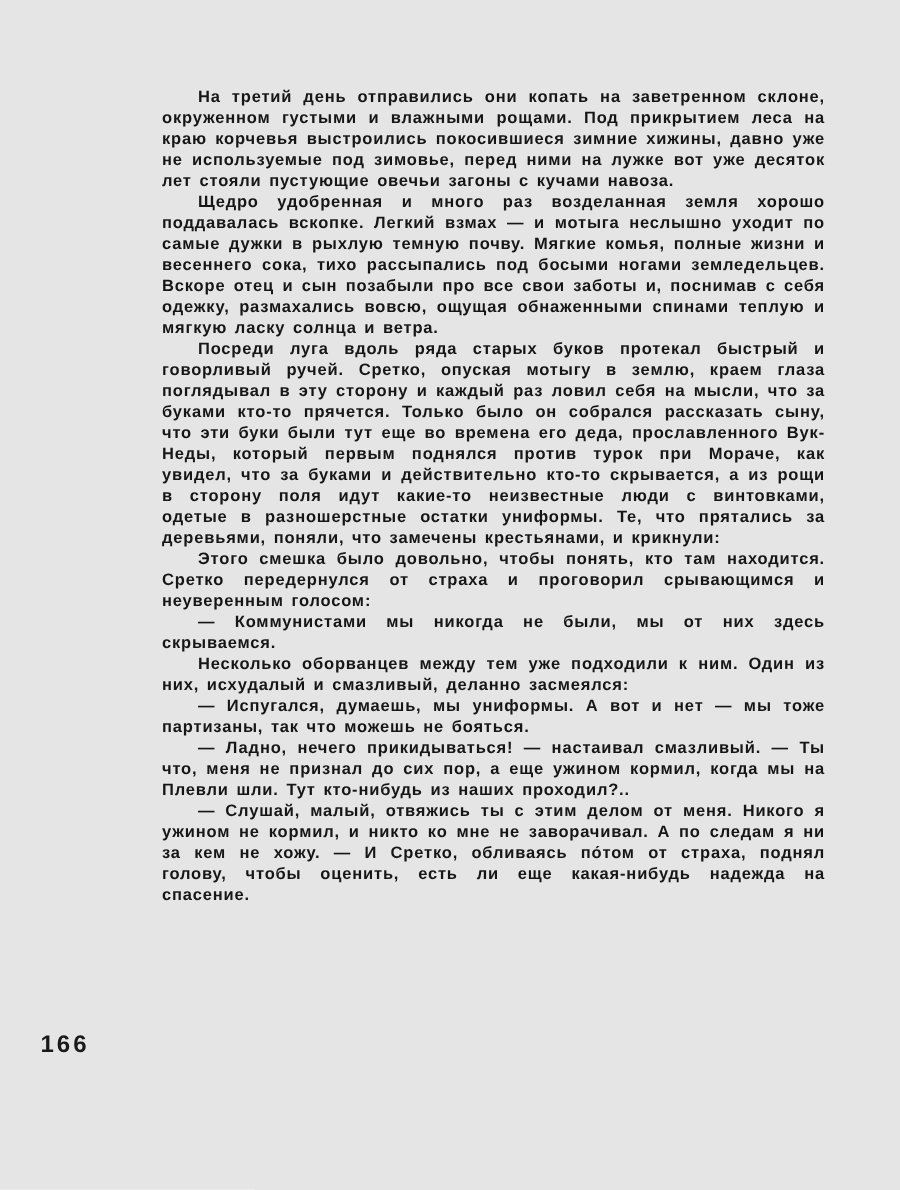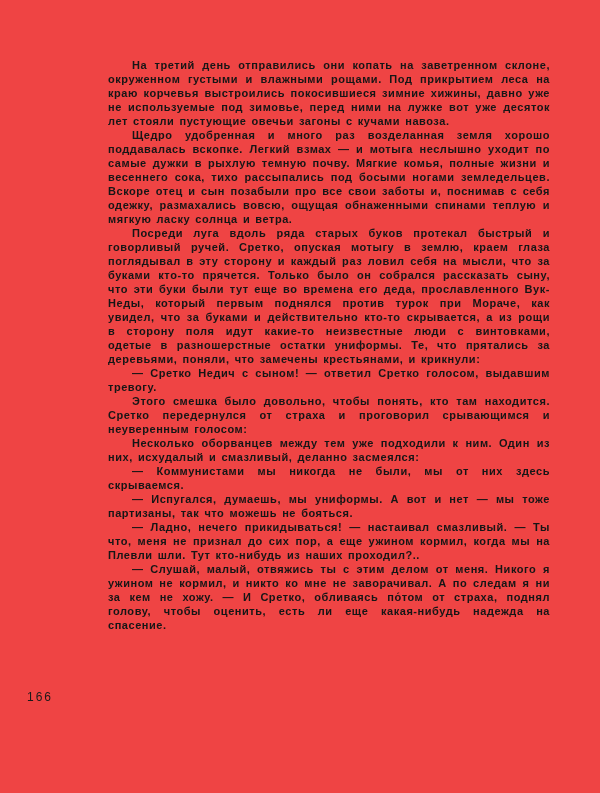--- a/index.html
+++ b/index.html
@@ -11,21 +11,21 @@
     height: 793px;
     position: relative;
     background: #fdfdfb;
     overflow: hidden;
     font-family: "Liberation Sans", "DejaVu Sans", sans-serif;
     color: #161616;
   }
   .page {
     position: absolute;
     inset: 0;
-    background: #ef4444;
+    background: #e5e5e5;
     padding-left: 48px;
   }
   .page-text {
     position: absolute;
     left: 108px;
     top: 58px;
     width: 442px;
     text-align: justify;
     font-size: 11px;
     line-height: 14px;
@@ -35,37 +35,36 @@
   }
   .page-text p {
     margin: 0;
     padding: 0;
     text-indent: 24px;
   }
   .page-number {
     position: absolute;
     left: 27px;
     top: 690px;
-    font-size: 12px;
+    font-size: 16px;
     line-height: 14px;
-    font-weight: normal;
+    font-weight: bold;
     letter-spacing: 2px;
     color: #1a1a1a;
   }
 </style>
 </head>
 <body>
 
 <div class="page">
   <div class="page-text">
       <p>На третий день отправились они копать на заветренном склоне, окруженном густыми и влажными рощами. Под прикрытием леса на краю корчевья выстроились покосившиеся зимние хижины, давно уже не используемые под зимовье, перед ними на лужке вот уже десяток лет стояли пустующие овечьи загоны с кучами навоза.</p>
       <p>Щедро удобренная и много раз возделанная земля хорошо поддавалась вскопке. Легкий взмах — и мотыга неслышно уходит по самые дужки в рыхлую темную почву. Мягкие комья, полные жизни и весеннего сока, тихо рассыпались под босыми ногами земледельцев. Вскоре отец и сын позабыли про все свои заботы и, поснимав с себя одежку, размахались вовсю, ощущая обнаженными спинами теплую и мягкую ласку солнца и ветра.</p>
       <p>Посреди луга вдоль ряда старых буков протекал быстрый и говорливый ручей. Сретко, опуская мотыгу в землю, краем глаза поглядывал в эту сторону и каждый раз ловил себя на мысли, что за буками кто-то прячется. Только было он собрался рассказать сыну, что эти буки были тут еще во времена его деда, прославленного Вук-Неды, который первым поднялся против турок при Мораче, как увидел, что за буками и действительно кто-то скрывается, а из рощи в сторону поля идут какие-то неизвестные люди с винтовками, одетые в разношерстные остатки униформы. Те, что прятались за деревьями, поняли, что замечены крестьянами, и крикнули:</p>
-      <p>— Сретко Недич с сыном! — ответил Сретко голосом, выдавшим тревогу.</p>
       <p>Этого смешка было довольно, чтобы понять, кто там находится. Сретко передернулся от страха и проговорил срывающимся и неуверенным голосом:</p>
+      <p>— Коммунистами мы никогда не были, мы от них здесь скрываемся.</p>
       <p>Несколько оборванцев между тем уже подходили к ним. Один из них, исхудалый и смазливый, деланно засмеялся:</p>
-      <p>— Коммунистами мы никогда не были, мы от них здесь скрываемся.</p>
       <p>— Испугался, думаешь, мы униформы. А вот и нет — мы тоже партизаны, так что можешь не бояться.</p>
       <p>— Ладно, нечего прикидываться! — настаивал смазливый. — Ты что, меня не признал до сих пор, а еще ужином кормил, когда мы на Плевли шли. Тут кто-нибудь из наших проходил?..</p>
       <p>— Слушай, малый, отвяжись ты с этим делом от меня. Никого я ужином не кормил, и никто ко мне не заворачивал. А по следам я ни за кем не хожу. — И Сретко, обливаясь по́том от страха, поднял голову, чтобы оценить, есть ли еще какая-нибудь надежда на спасение.</p>
     </div>
   <div class="page-number">166</div>
 </div>
 
 </body></html>

